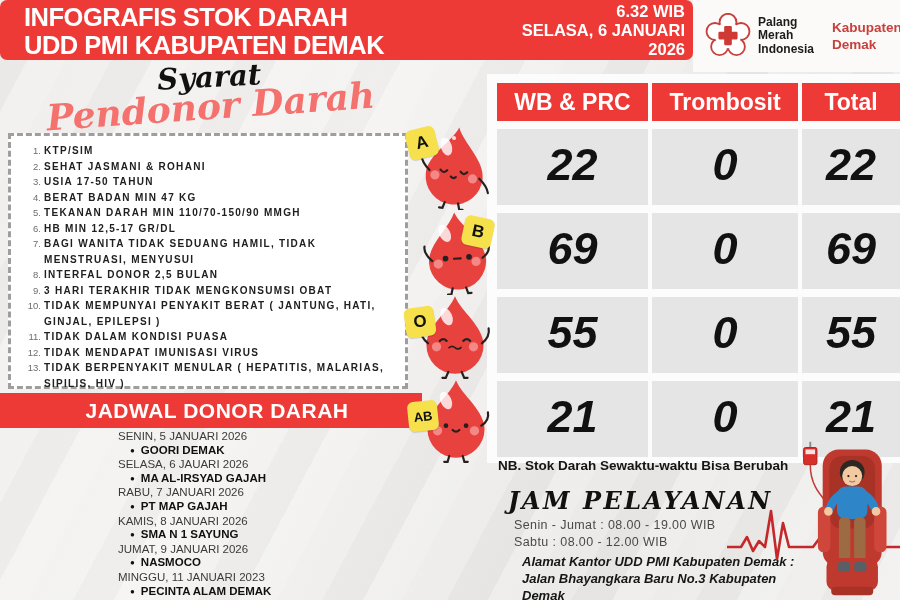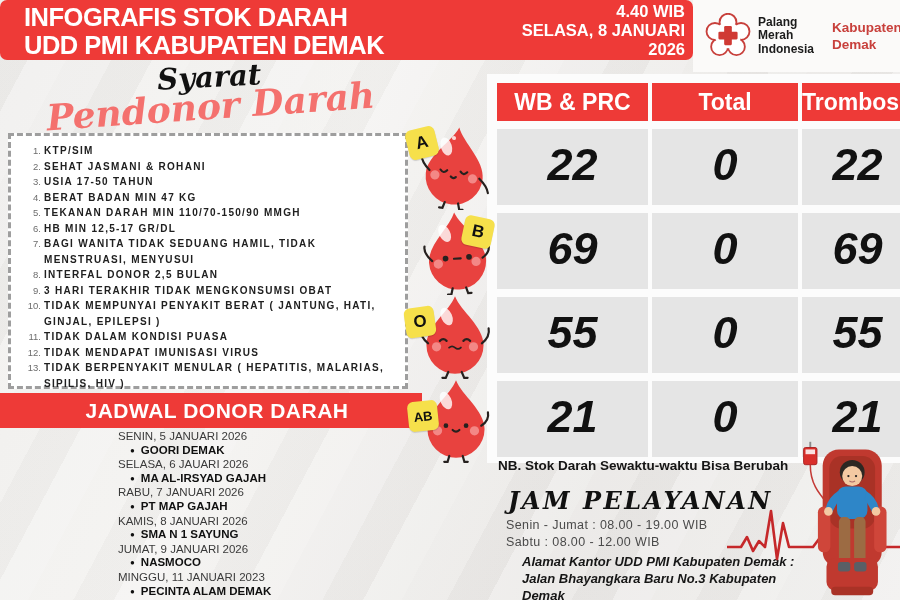--- a/index.html
+++ b/index.html
@@ -51,38 +51,38 @@
   .drop{position:absolute;width:84px;height:88px;}
   .drop svg{width:100%;height:100%;}
   .sign{position:absolute;width:30px;height:30px;background:#f6e04b;border-radius:6px;
         display:flex;align-items:center;justify-content:center;font-weight:800;font-size:17px;color:#111;
         box-shadow:0 1px 1px rgba(0,0,0,.15);}
   
   .nb-note{position:absolute;left:498px;top:458px;font-size:13.5px;font-weight:700;color:#151515;}
   .service{position:absolute;left:498px;top:486px;width:300px;}
   .service-title{font-family:"DejaVu Serif",serif;font-style:italic;font-weight:700;
         font-size:24px;letter-spacing:2.5px;color:#111;margin-left:10px;}
-  .hours-line{font-size:12.5px;line-height:16.5px;color:#4a4a4a;letter-spacing:.4px;margin-left:8px;margin-top:2px;}
+  .hours-line{font-size:12.5px;line-height:16.5px;color:#4a4a4a;letter-spacing:.4px;margin-left:16px;margin-top:2px;}
   .addr-line{font-size:13px;line-height:17px;font-weight:700;font-style:italic;color:#161616;margin-left:24px;}
   .ekg{position:absolute;left:727px;top:495px;width:173px;height:70px;}
   .chair{position:absolute;left:793px;top:438px;width:107px;height:162px;}
 </style>
 </head>
 <body>
 
 <div class="page">
 
   <div class="red-bar">
     <div class="title-block">
       <div>INFOGRAFIS STOK DARAH</div>
       <div>UDD PMI KABUPATEN DEMAK</div>
     </div>
     <div class="date-block">
-      <div>4.40 WIB</div>
-      <div>SELASA, 8 JANUARI</div>
+      <div>6.32 WIB</div>
+      <div>SELASA, 6 JANUARI</div>
       <div>2026</div>
     </div>
   </div>
 
   <div class="logo-block">
     <svg class="pmi-logo" width="46" height="46" viewBox="0 0 60 60">
       <g stroke="#c8403c" stroke-width="2.4" fill="#fff">
         <circle cx="30" cy="12" r="11"></circle>
         <circle cx="47" cy="24" r="11"></circle>
         <circle cx="41" cy="44" r="11"></circle>
@@ -179,22 +179,22 @@
     <div class="sch-date">KAMIS, 8 JANUARI 2026</div>
     <div class="sch-venue"><span class="bullet">●</span><span>SMA N 1 SAYUNG</span></div>
     <div class="sch-date">JUMAT, 9 JANUARI 2026</div>
     <div class="sch-venue"><span class="bullet">●</span><span>NASMOCO</span></div>
     <div class="sch-date">MINGGU, 11 JANUARI 2023</div>
     <div class="sch-venue"><span class="bullet">●</span><span>PECINTA ALAM DEMAK</span></div>
   </div>
 
   <div class="stock-panel">
     <div class="th">WB &amp; PRC</div>
+    <div class="th">Trombosit</div>
     <div class="th">Total</div>
-    <div class="th">Trombosit</div>
 
     <div class="td">22</div>
     <div class="td">0</div>
     <div class="td">22</div>
 
     <div class="td">69</div>
     <div class="td">0</div>
     <div class="td">69</div>
 
     <div class="td">55</div>

